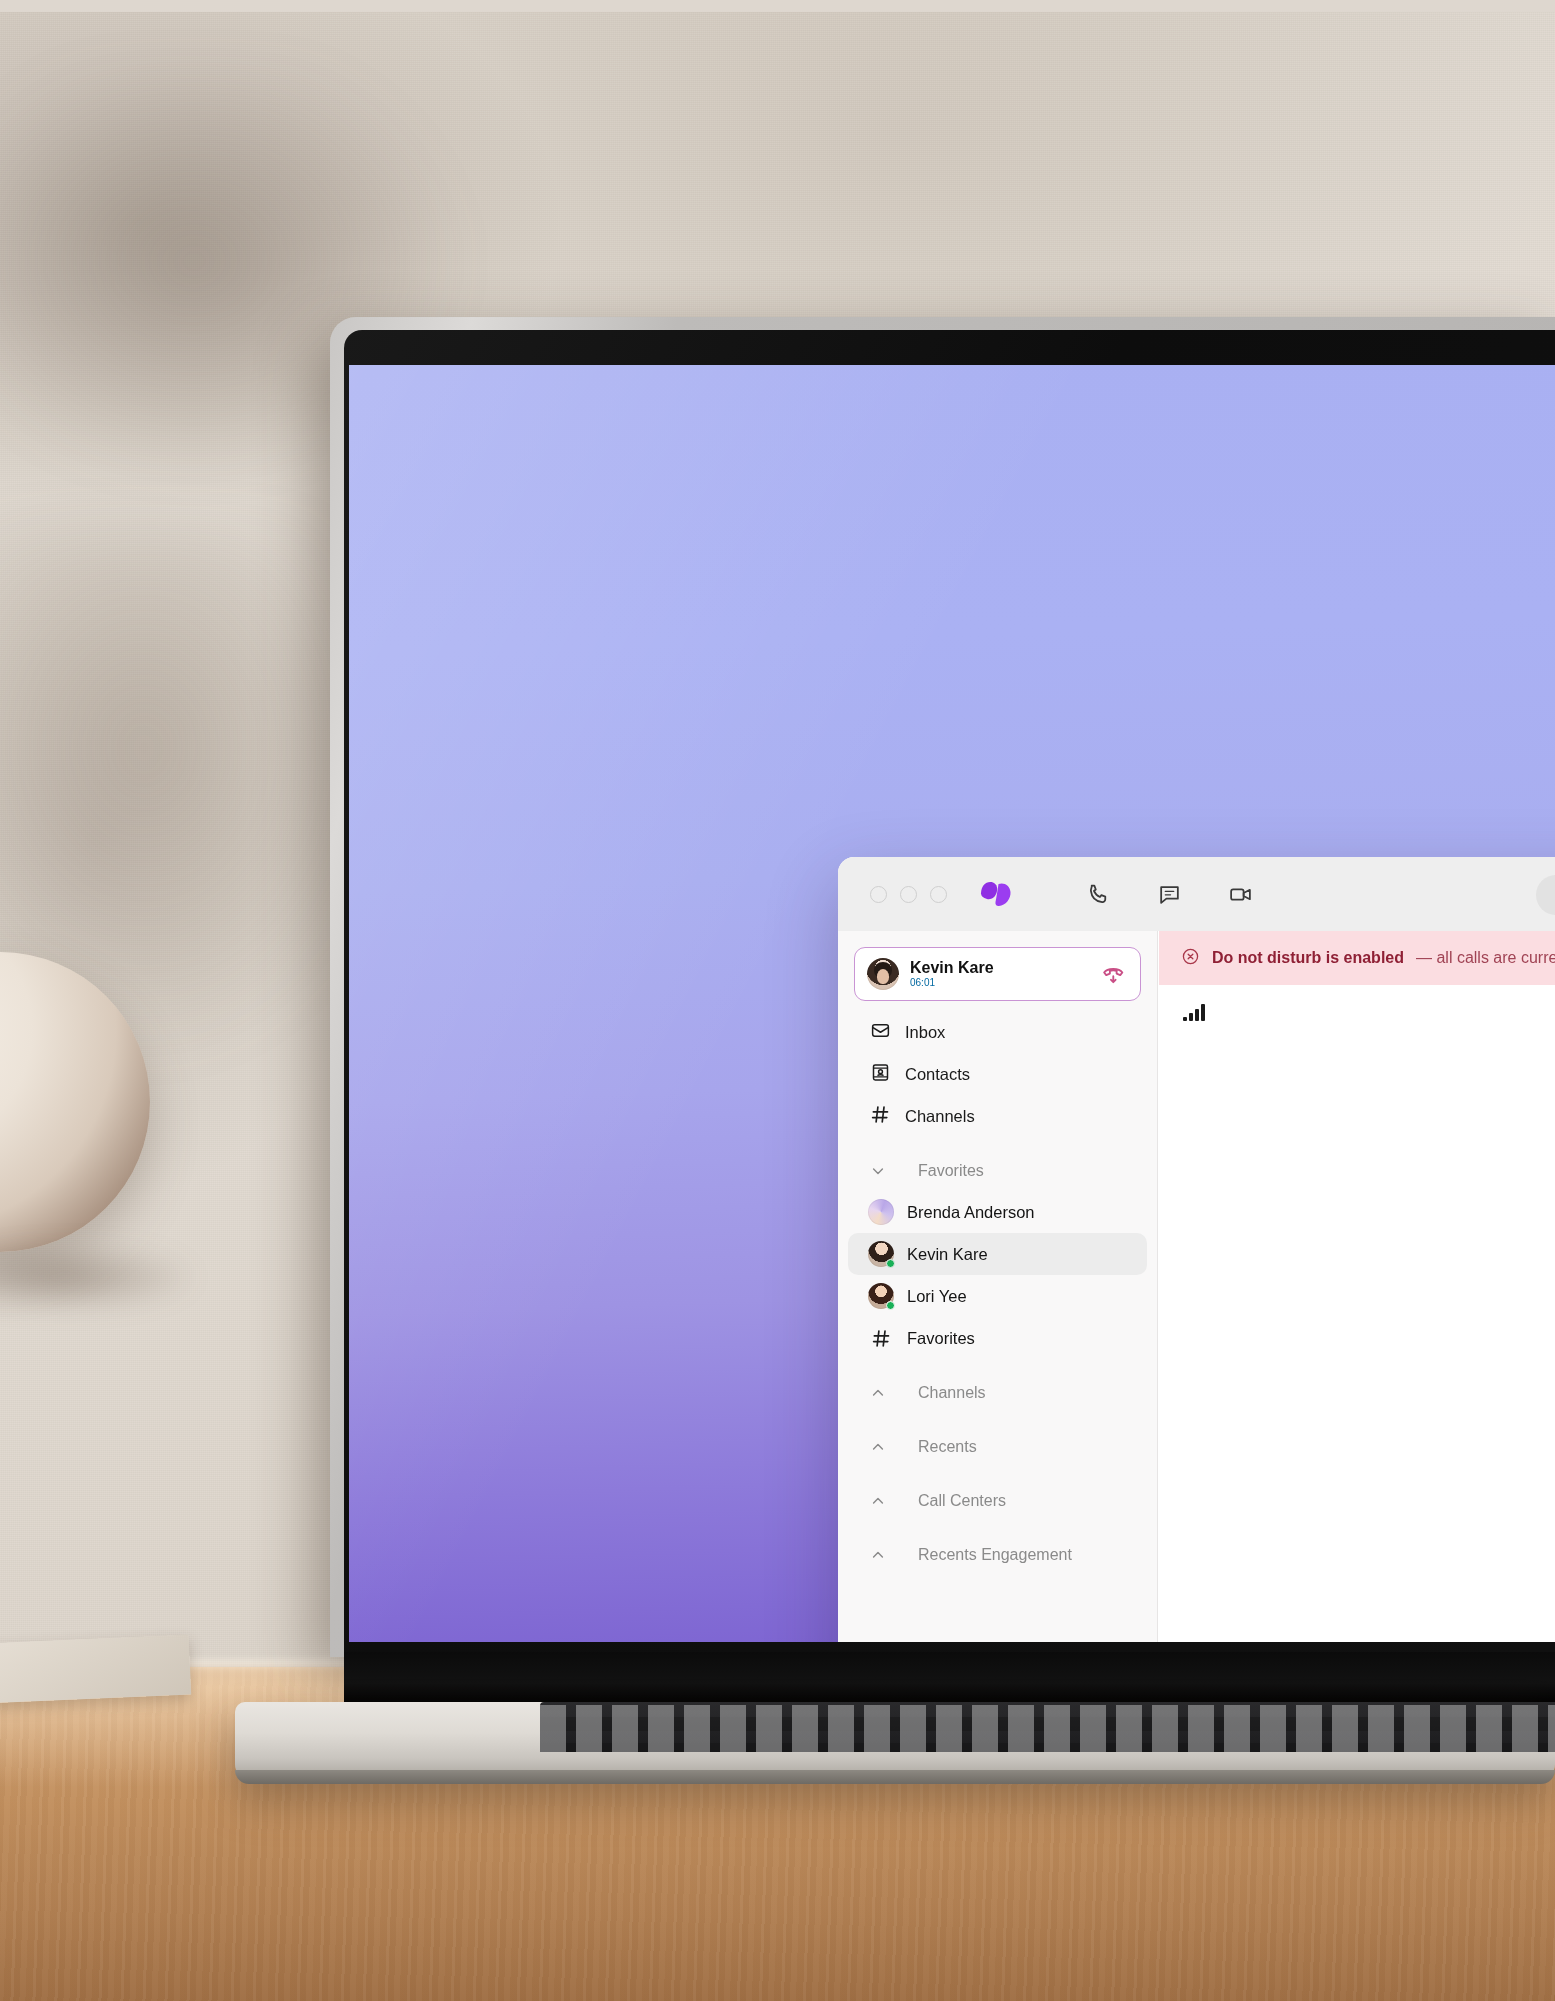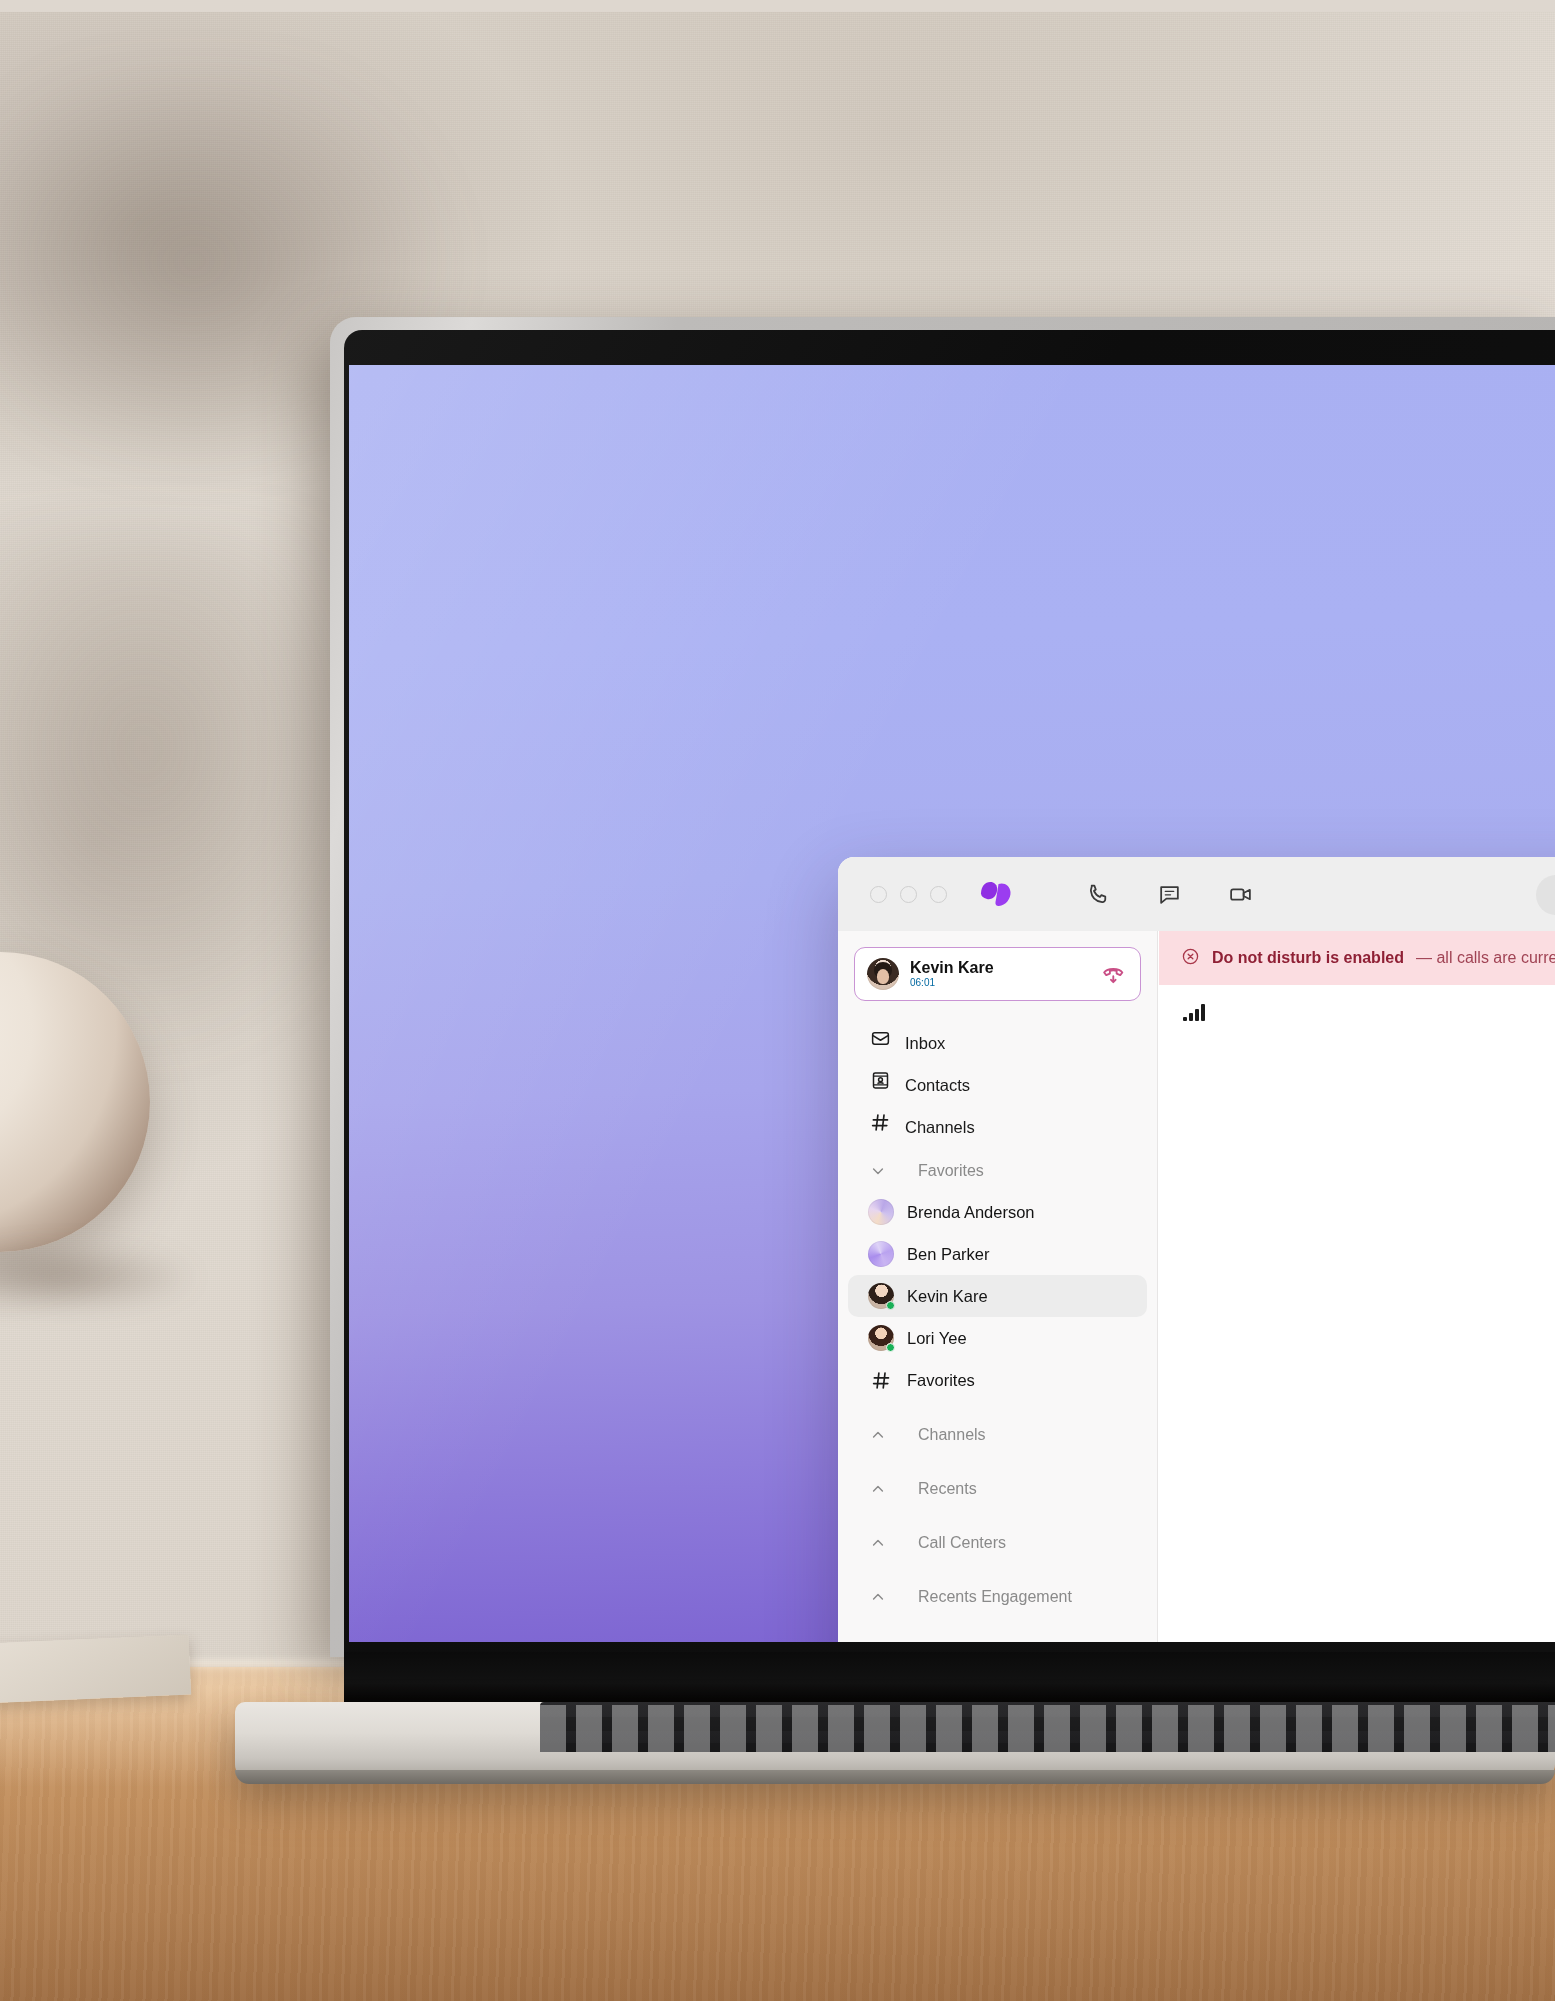--- a/index.html
+++ b/index.html
@@ -179,21 +179,21 @@
   .cc-av:after{ content:""; position:absolute; left:7px; top:4px; width:18px; height:16px;
           border-radius:50% 50% 45% 45%; background:#241a15; }
   .cc-av:before{ content:""; position:absolute; left:10px; top:11px; width:12px; height:15px;
           border-radius:50% 50% 45% 45%; background:#e2bfa6; z-index:2;}
   .cc-name{ font-size:16px; font-weight:700; color:#111; line-height:1.12; }
   .cc-time{ font-size:10px; color:#0369a1; line-height:1.3; }
   .cc-hang{ position:absolute; right:13px; top:50%; transform:translateY(-50%); }
 
   .nav{ margin-top:8px; }
   .navitem{
-    display:flex; align-items:flex-end; gap:14px; height:42px;
+    display:flex; align-items:center; gap:14px; height:42px;
     padding-left:22px; margin:0 10px; border-radius:9px;
     font-size:16.5px; color:#1a1a1a; cursor:default;
   }
   .navitem svg{ flex:none; }
 
   .section{
     display:flex; align-items:center; gap:32px; height:40px;
     padding-left:22px; margin:0 10px; margin-top:14px;
     font-size:16px; color:#8a8a8a;
   }
@@ -369,24 +369,20 @@
               <path d="M4.5 7.5 L10 13 L15.5 7.5"></path>
             </svg>
           </span>
           <span>Favorites</span>
         </div>
 
         <div class="person">
           <span class="av g1"></span>
           <span>Brenda Anderson</span>
         </div>
-        <div class="person">
-          <span class="av g2"></span>
-          <span>Ben Parker</span>
-        </div>
         <div class="person sel">
           <span class="av ph-b">
             <span class="online"></span>
           </span>
           <span>Kevin Kare</span>
         </div>
         <div class="person">
           <span class="av ph-c">
             <span class="online"></span>
           </span>

